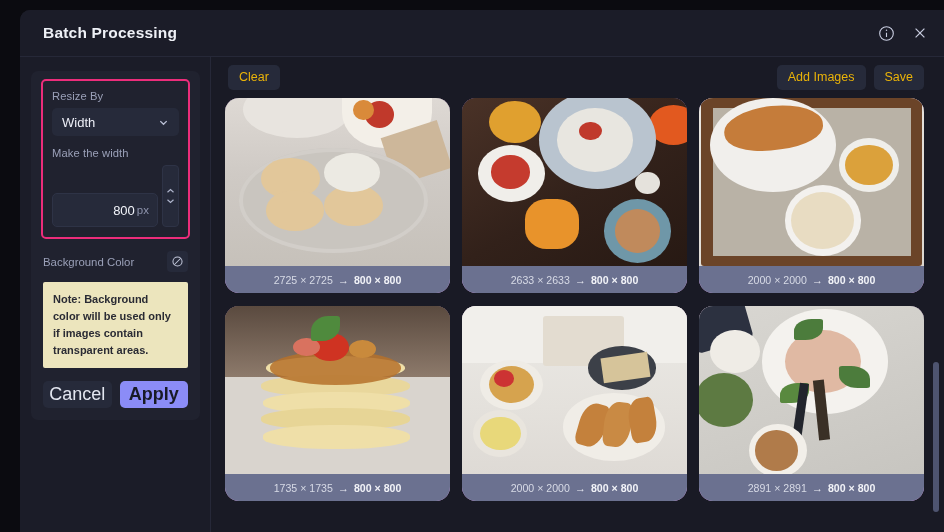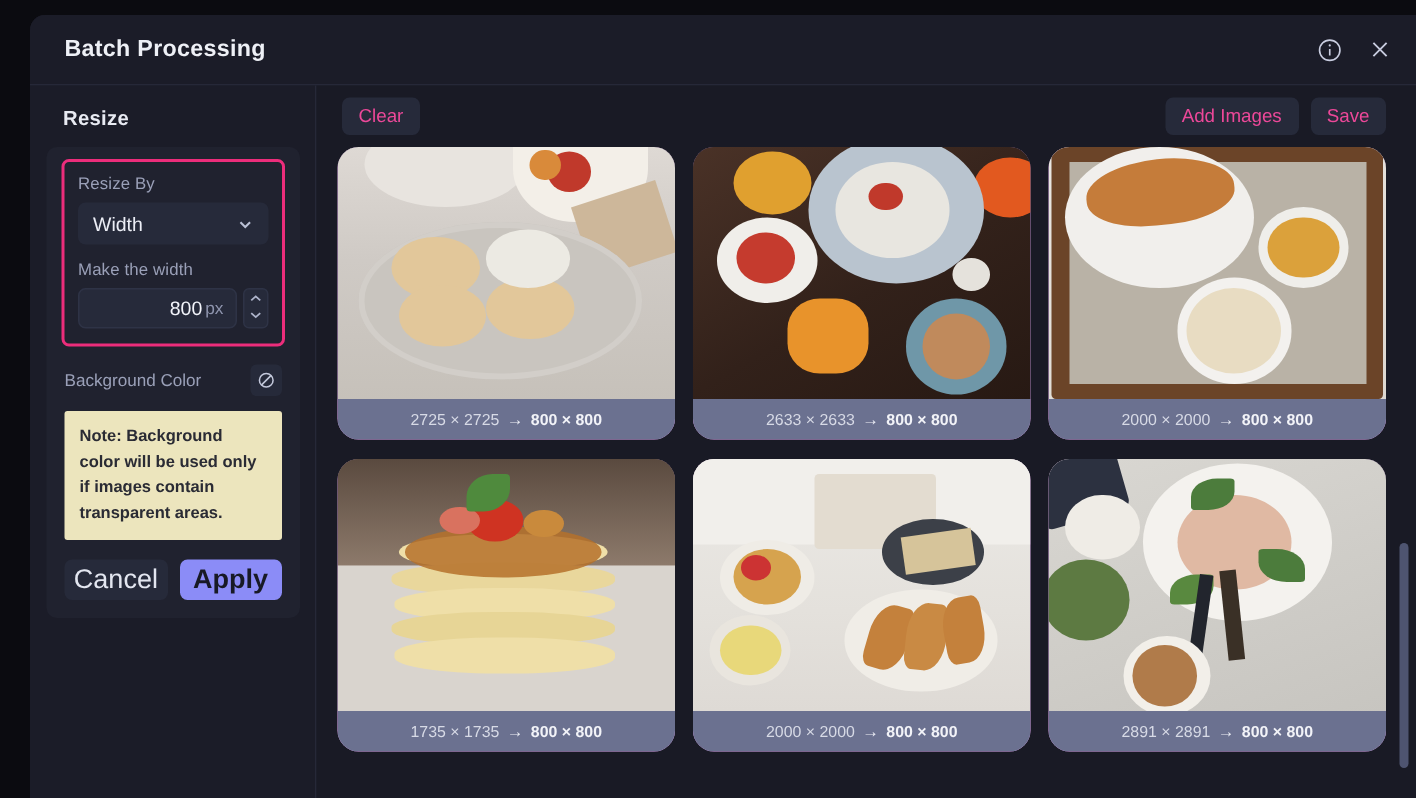--- a/index.html
+++ b/index.html
@@ -117,26 +117,27 @@
   .num-row {
     display: flex;
     align-items: stretch;
     gap: 4px;
   }
   .num-input {
     flex: 1 1 auto;
     background: #262a3a;
     border: 1px solid #2e3346;
     border-radius: 5px;
-    height: 27px;
+    height: 34px;
     display: flex;
     align-items: center;
     justify-content: flex-end;
     padding: 0 8px;
     cursor: text;
+    margin-top: 28px;
   }
   .num-val { font-size: 13px; color: #f2f4fa; }
   .num-unit { font-size: 11.5px; color: #8e94ad; margin-left: 2px; }
   .stepper {
     width: 17px;
     background: #262a3a;
     border: 1px solid #2e3346;
     border-radius: 4px;
     display: flex;
     flex-direction: column;
@@ -204,21 +205,21 @@
   .toolbar {
     height: 41px;
     flex: 0 0 41px;
     display: flex;
     align-items: center;
     padding: 0 20px 0 17px;
     gap: 8px;
   }
   .tbtn {
     background: #262a3a;
-    color: #ec4899;
+    color: #eab308;
     font-size: 12.5px;
     border-radius: 5px;
     padding: 6px 11px;
     cursor: pointer;
     border: none;
     font-family: inherit;
     line-height: 1.1;
   }
   .spacer { margin-left: auto; }
   .grid-scroll {
@@ -309,21 +310,20 @@
             <line x1="4.5" y1="4.5" x2="15.5" y2="15.5"></line>
             <line x1="15.5" y1="4.5" x2="4.5" y2="15.5"></line>
           </svg>
         </div>
       </div>
     </div>
 
     <div class="body">
 
       <div class="sidebar">
-        <div class="sidebar-title">Resize</div>
 
         <div class="resize-card">
 
           <div class="highlight-box">
             <div class="field-label">Resize By</div>
             <div class="select-wrap">
               <span class="select-value">Width</span>
               <span class="chev">
                 <svg width="11" height="11" viewBox="0 0 12 12" fill="none" stroke="currentColor" stroke-width="1.5">
                   <polyline points="2.5,4.5 6,8 9.5,4.5"></polyline>

